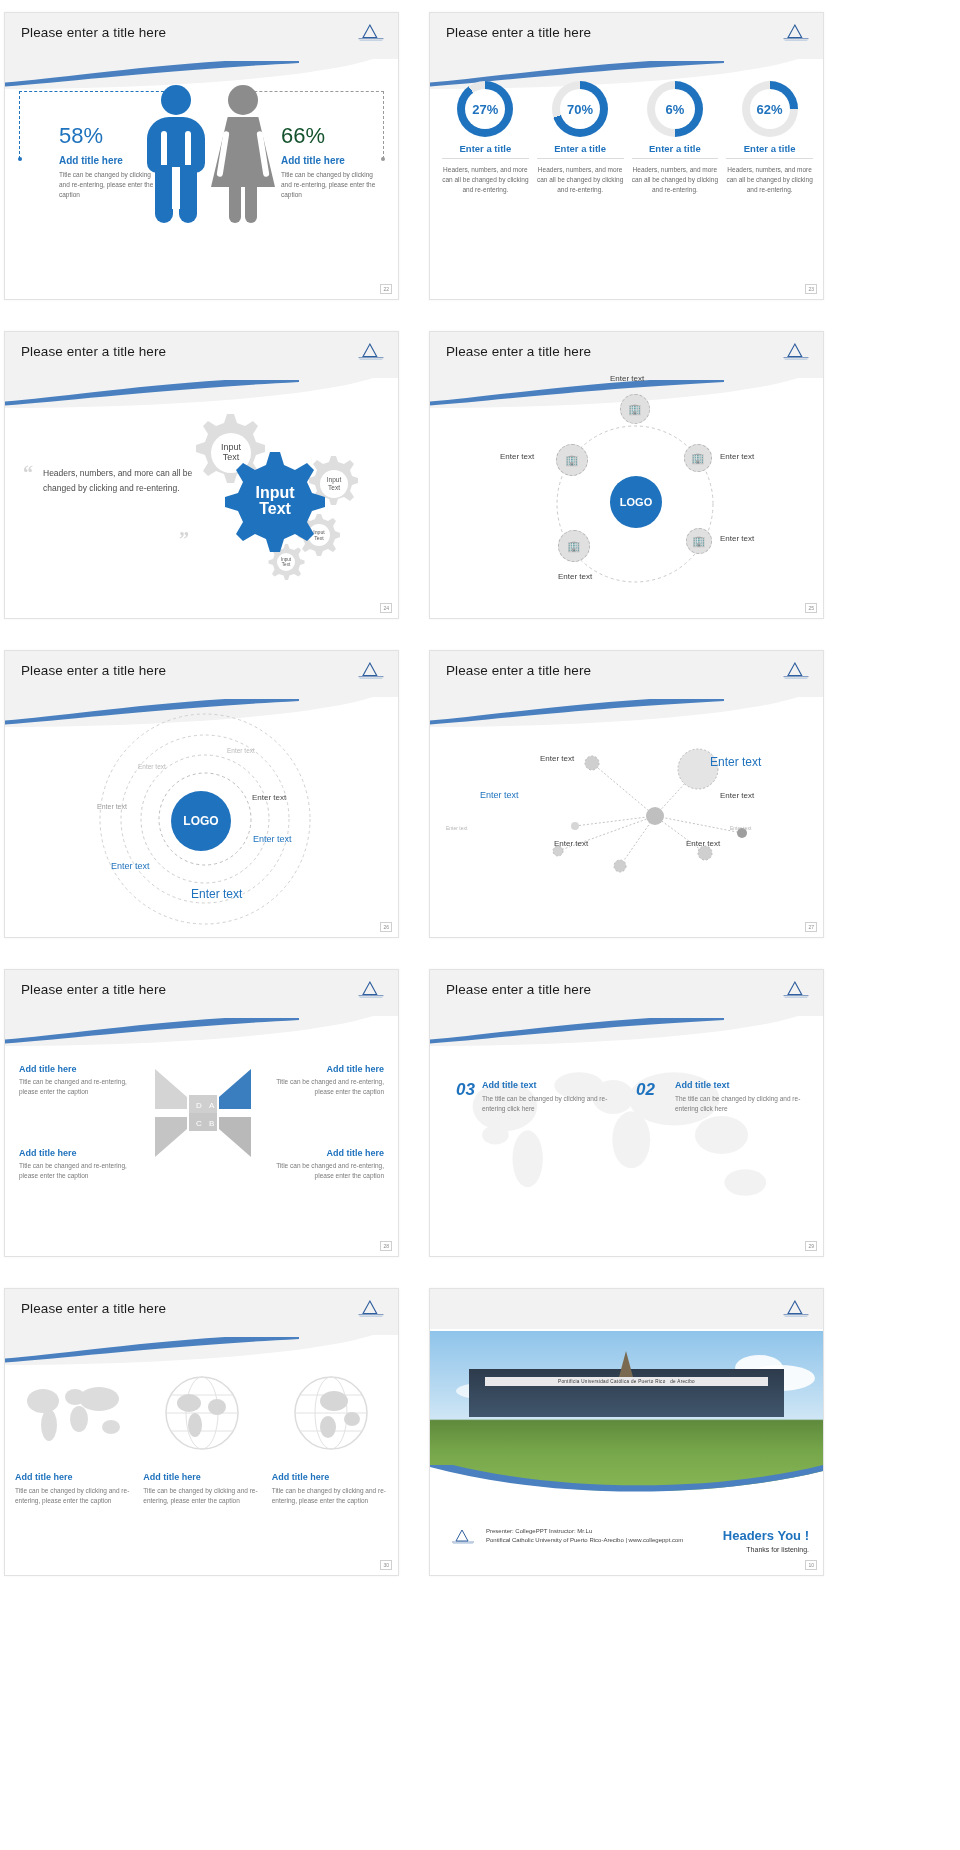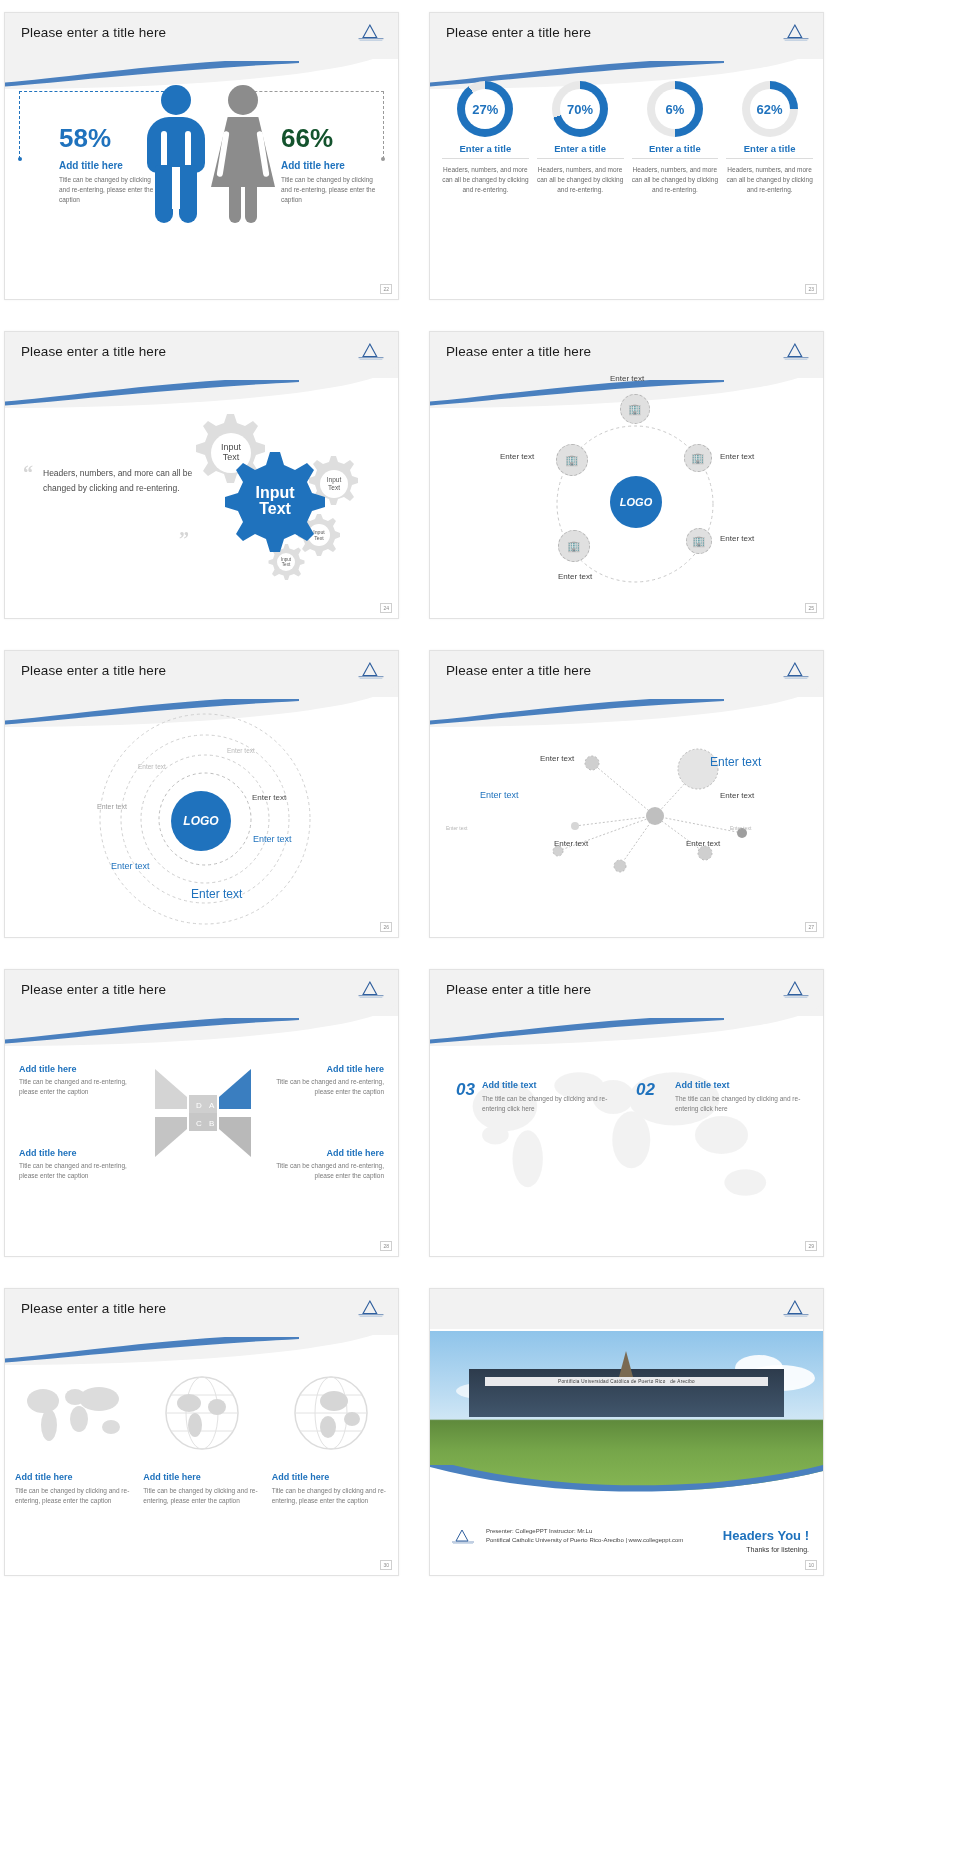--- a/index.html
+++ b/index.html
@@ -84,21 +84,21 @@
     clip-path: polygon(26% 0%, 74% 0%, 100% 100%, 0% 100%);
     border-radius:18px 18px 0 0;
   }
   .female .armgapL { position:absolute; left:9px; top:46px; width:6px; height:46px; background:#fff; transform:rotate(9deg); border-radius:3px;}
   .female .armgapR { position:absolute; left:49px; top:46px; width:6px; height:46px; background:#fff; transform:rotate(-9deg); border-radius:3px;}
   .female .legL, .female .legR {
     position:absolute; top:100px; width:12px; height:38px; background:#8c8c8c; border-radius:2px 2px 7px 7px;
   }
   .female .legL { left:18px; } .female .legR { left:34px; }
 
-  .pct { font-size:26px; font-weight:bold; }
+  .pct { font-size:22px; font-weight:normal; }
   .pct.blue { color:#1f72bd; }
   .pct.gray { color:#14532d; }
   .addtitle { color:#1f72bd; font-weight:bold; font-size:10px; }
   .capt { color:#6e6e6e; font-size:6.5px; line-height:10px; }
   .dashbox-l { position:absolute; left:14px; top:78px; width:150px; height:68px;
     border-left:1px dashed #1f72bd; border-top:1px dashed #1f72bd; }
   .dashbox-l::after{content:"";position:absolute;left:-2px;bottom:-2px;width:4px;height:4px;background:#1f72bd;border-radius:50%;}
   .dashbox-r { position:absolute; right:14px; top:78px; width:150px; height:68px;
     border-right:1px dashed #9a9a9a; border-top:1px dashed #9a9a9a; }
   .dashbox-r::after{content:"";position:absolute;right:-2px;bottom:-2px;width:4px;height:4px;background:#9a9a9a;border-radius:50%;}
@@ -115,21 +115,21 @@
 
   
   .quote-mark { color:#d6d6d6; font-size:20px; font-family:"Liberation Serif", serif; position:absolute; font-weight:bold;}
   .gear-text { color:#4a4a4a; font-size:8.5px; line-height:15px; }
 
   
   .ent { font-size:8px; color:#3f3f3f; }
   .ent-blue { font-size:8px; color:#1f72bd; }
   .circle-blue {
     background:#1f72bd; border-radius:50%; color:#fff; font-weight:bold;
-    display:flex; align-items:center; justify-content:center;font-style:italic;
+    display:flex; align-items:center; justify-content:center;
   }
   .node-circle {
     border-radius:50%; background:#e0e0e0; border:1px dashed #b6b6b6;
     display:flex;align-items:center;justify-content:center;
   }
   .bld { color:#ffffff; font-size:11px; }
 
   .map-bg { position:absolute; left:0; top:0; width:100%; height:100%; opacity:.35; }
   .numlab { color:#1f72bd; font-weight:bold; font-style:italic; font-size:17px; }
   .addtxt { color:#1f72bd; font-weight:bold; font-size:9px; }

